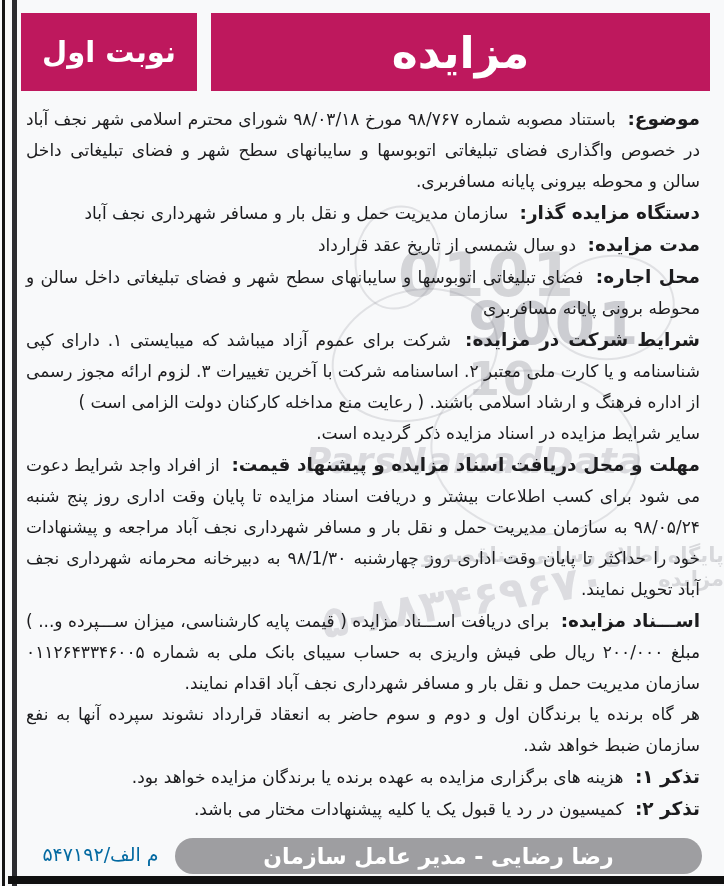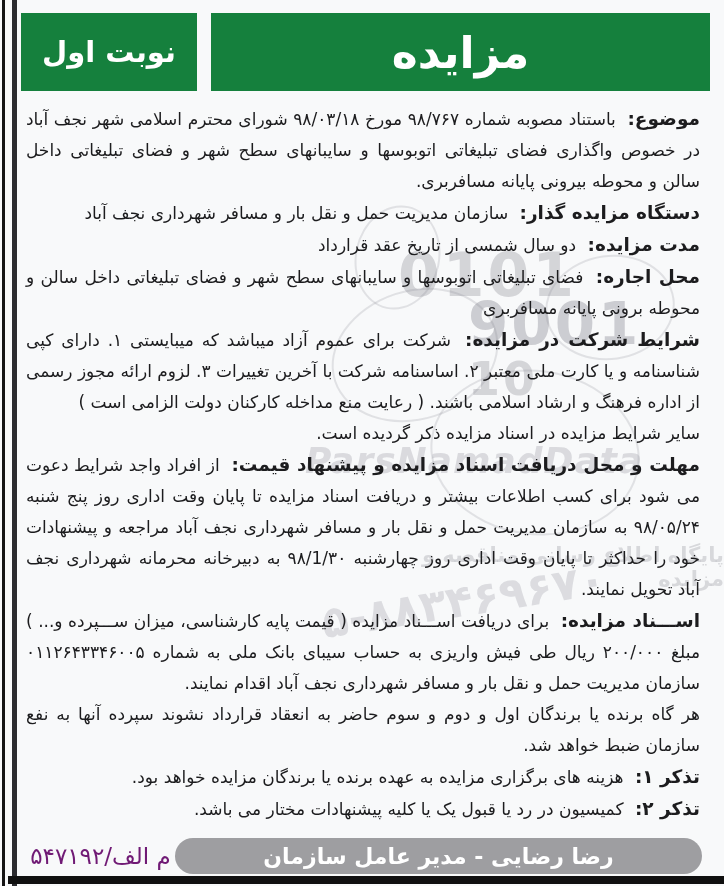--- a/index.html
+++ b/index.html
@@ -8,21 +8,21 @@
     position:relative; width:724px; height:886px; margin:0 auto;
     background:#f8f9fa; overflow:hidden;
     font-family:"DejaVu Sans", sans-serif; color:#1c1c1e;
   }
   
   .rule-left-outer { position:absolute; left:2px; top:0; bottom:0; width:3px; background:#141414; z-index:2; }
   .rule-left-inner { position:absolute; left:12px; top:0; bottom:0; width:5px; background:#2b2b2f; z-index:2; }
   .rule-bottom { position:absolute; left:8px; right:0; top:876px; height:8px; background:#101010; z-index:2; }
 
   
-  .banner { position:absolute; top:13px; height:78px; background:#15803d; color:#fff;
+  .banner { position:absolute; top:13px; height:78px; background:#be185d; color:#fff;
             display:flex; align-items:center; justify-content:center; z-index:1; }
   .banner-title { left:211px; width:499px; }
   .banner-title span { font-size:44px; font-weight:bold; }
   .banner-round { left:21px; width:176px; }
   .banner-round span { font-size:29px; font-weight:bold; }
 
   
   .doc-body {
     position:absolute; top:103px; right:24px; left:26px; z-index:1;
     direction:rtl; text-align:justify; font-size:17px; line-height:31px;
@@ -30,21 +30,21 @@
   .para { margin:0; }
   .p-lead { font-weight:bold; font-size:18.5px; margin-left:6px; }
   .p-lead:empty { display:none; margin:0; }
 
   
   .sign-pill { position:absolute; left:175px; width:527px; top:838px; height:36px;
                background:#9e9ea1; border-radius:19px; color:#fff;
                display:flex; align-items:center; justify-content:center; z-index:1; }
   .sign-pill span { font-size:22px; font-weight:bold; direction:rtl; }
   .ref-number { position:absolute; left:28px; width:145px; top:843px; z-index:1;
-                direction:rtl; text-align:center; font-size:23px; color:#701a75; }
+                direction:rtl; text-align:center; font-size:19px; color:#0369a1; }
 
   
   .wm { position:absolute; z-index:0; pointer-events:none; user-select:none; }
   .wm-ellipse { border:2px solid rgba(140,140,150,0.22); border-radius:50%; }
   .wm-e1 { left:330px; top:290px; width:170px; height:130px; transform:rotate(-18deg); }
   .wm-e2 { left:430px; top:370px; width:210px; height:165px; transform:rotate(8deg); }
   .wm-e3 { left:355px; top:205px; width:85px;  height:105px; transform:rotate(12deg); }
   .wm-e4 { left:545px; top:255px; width:130px; height:105px; transform:rotate(-8deg); }
   .wm-digits { font-weight:bold; color:rgba(130,130,140,0.30); letter-spacing:3px; }
   .wm-d1 { left:398px; top:240px; font-size:60px; }

